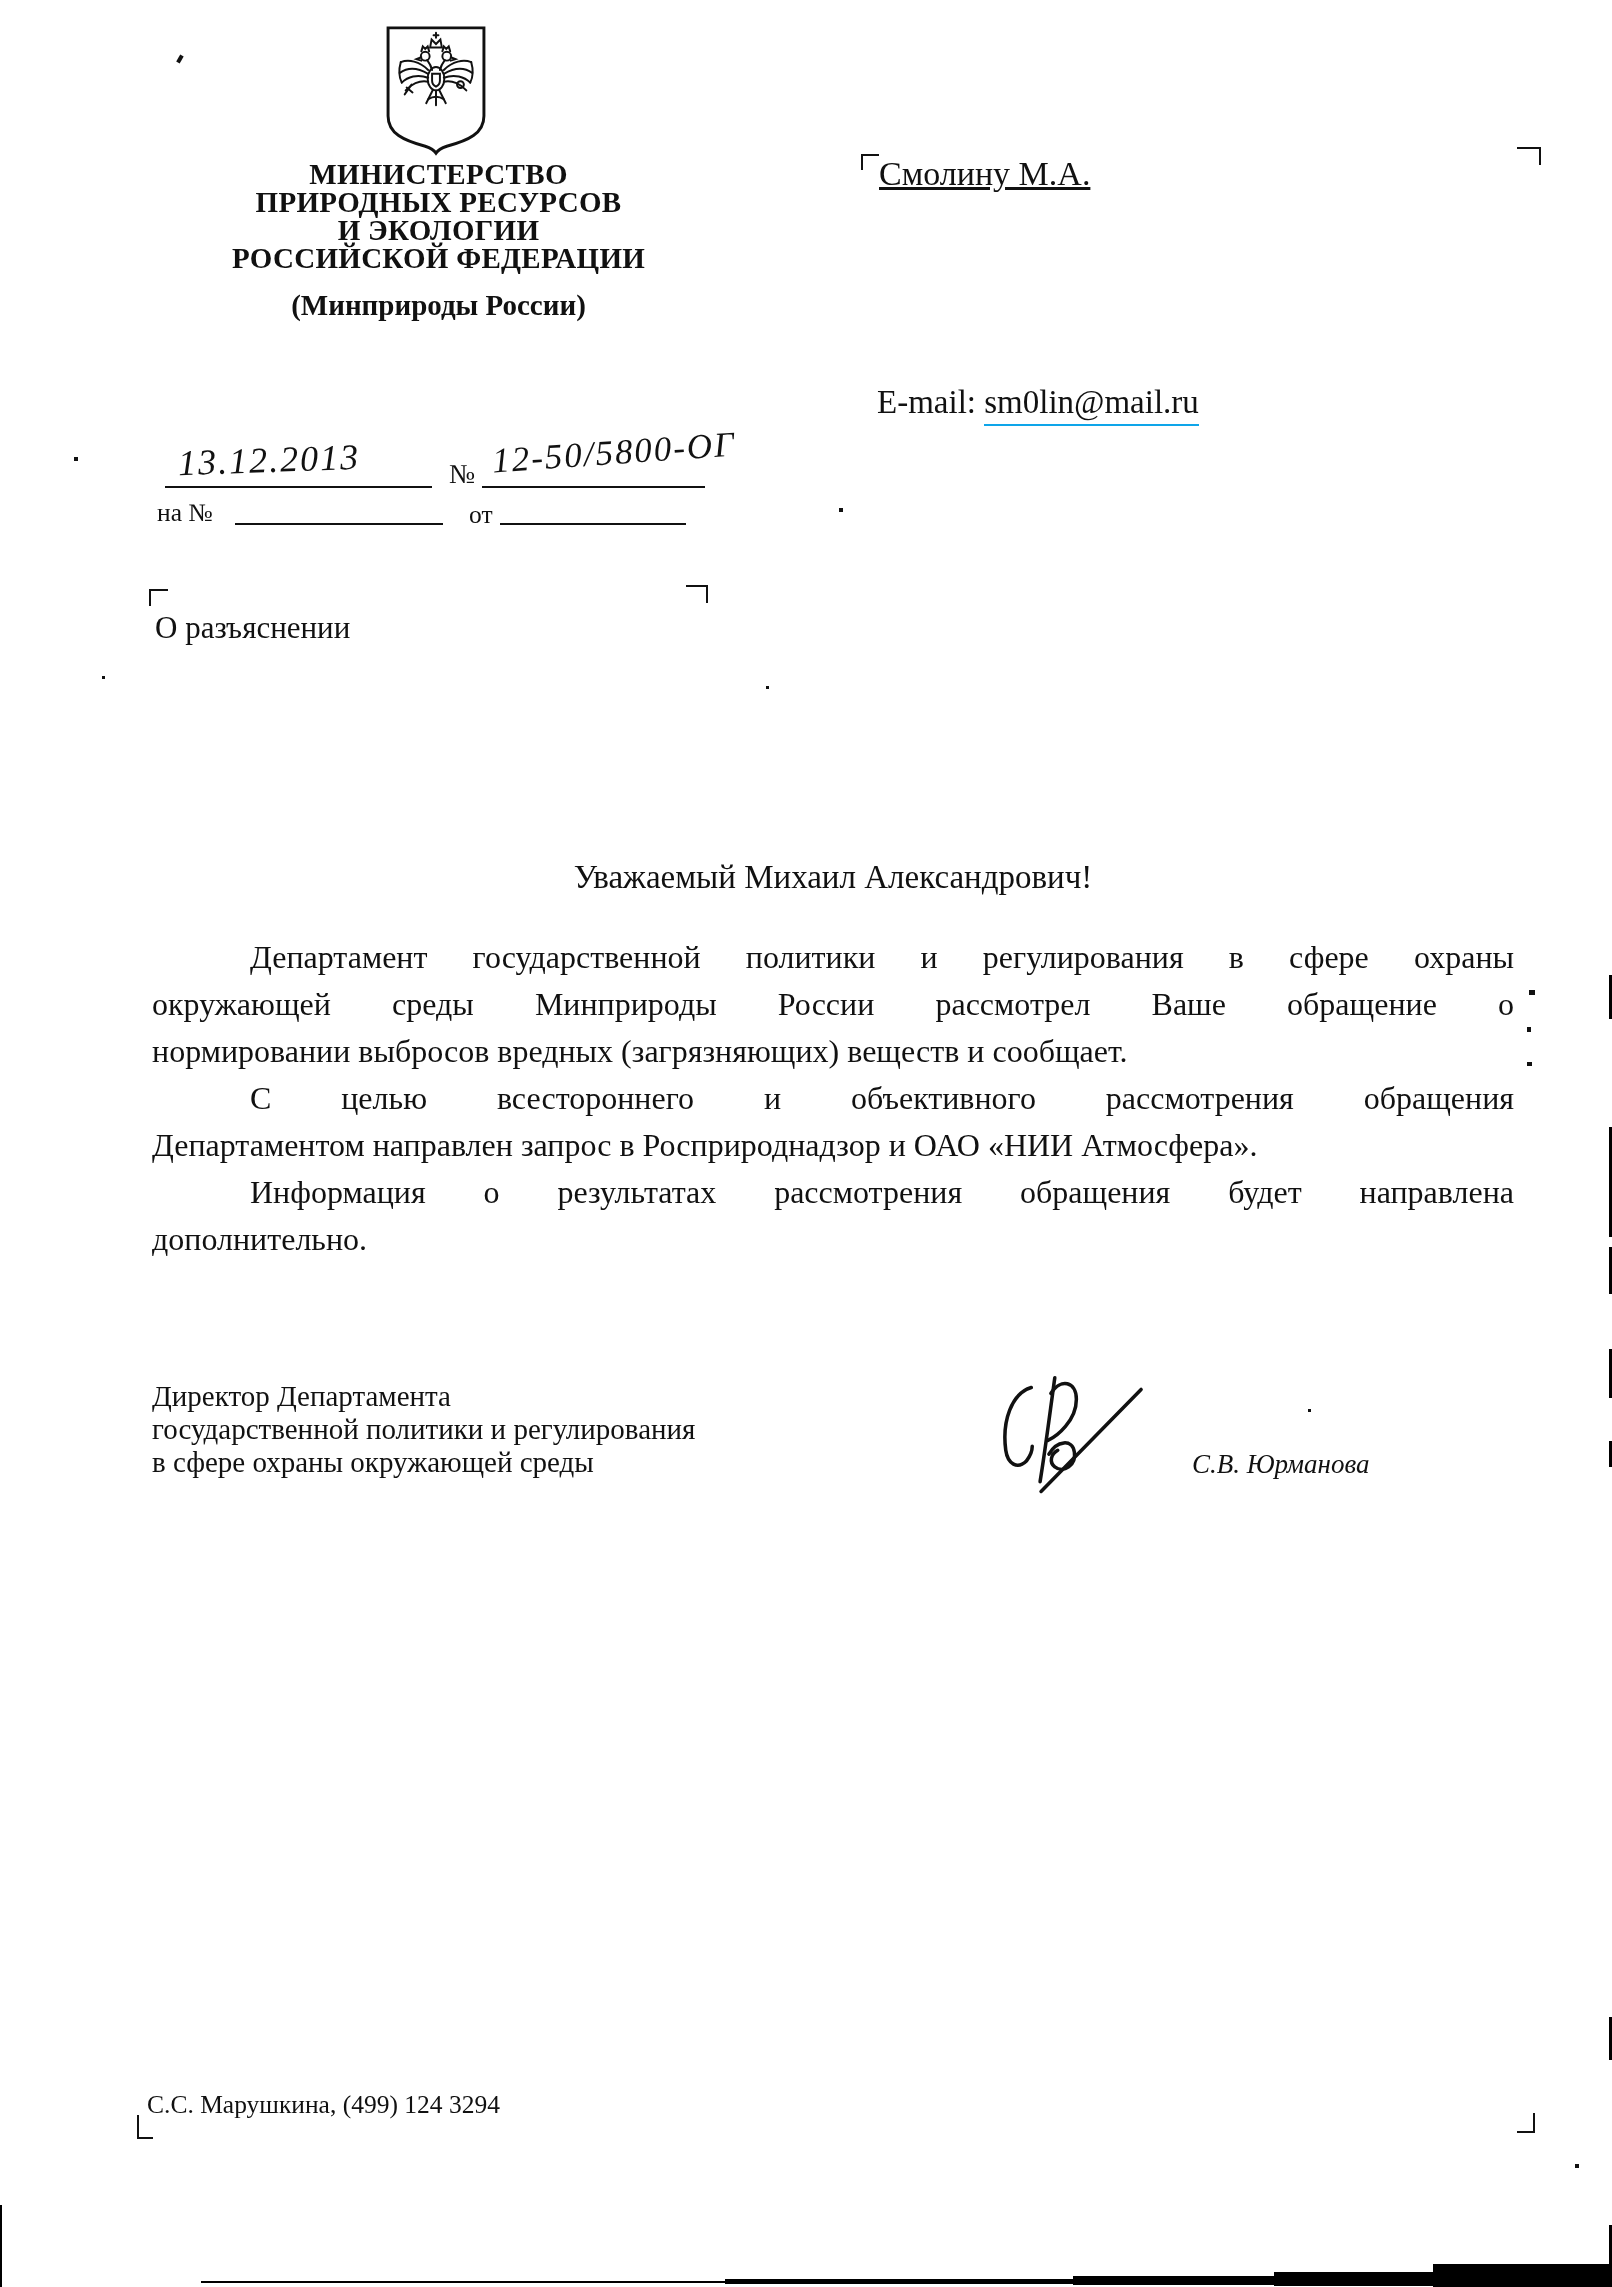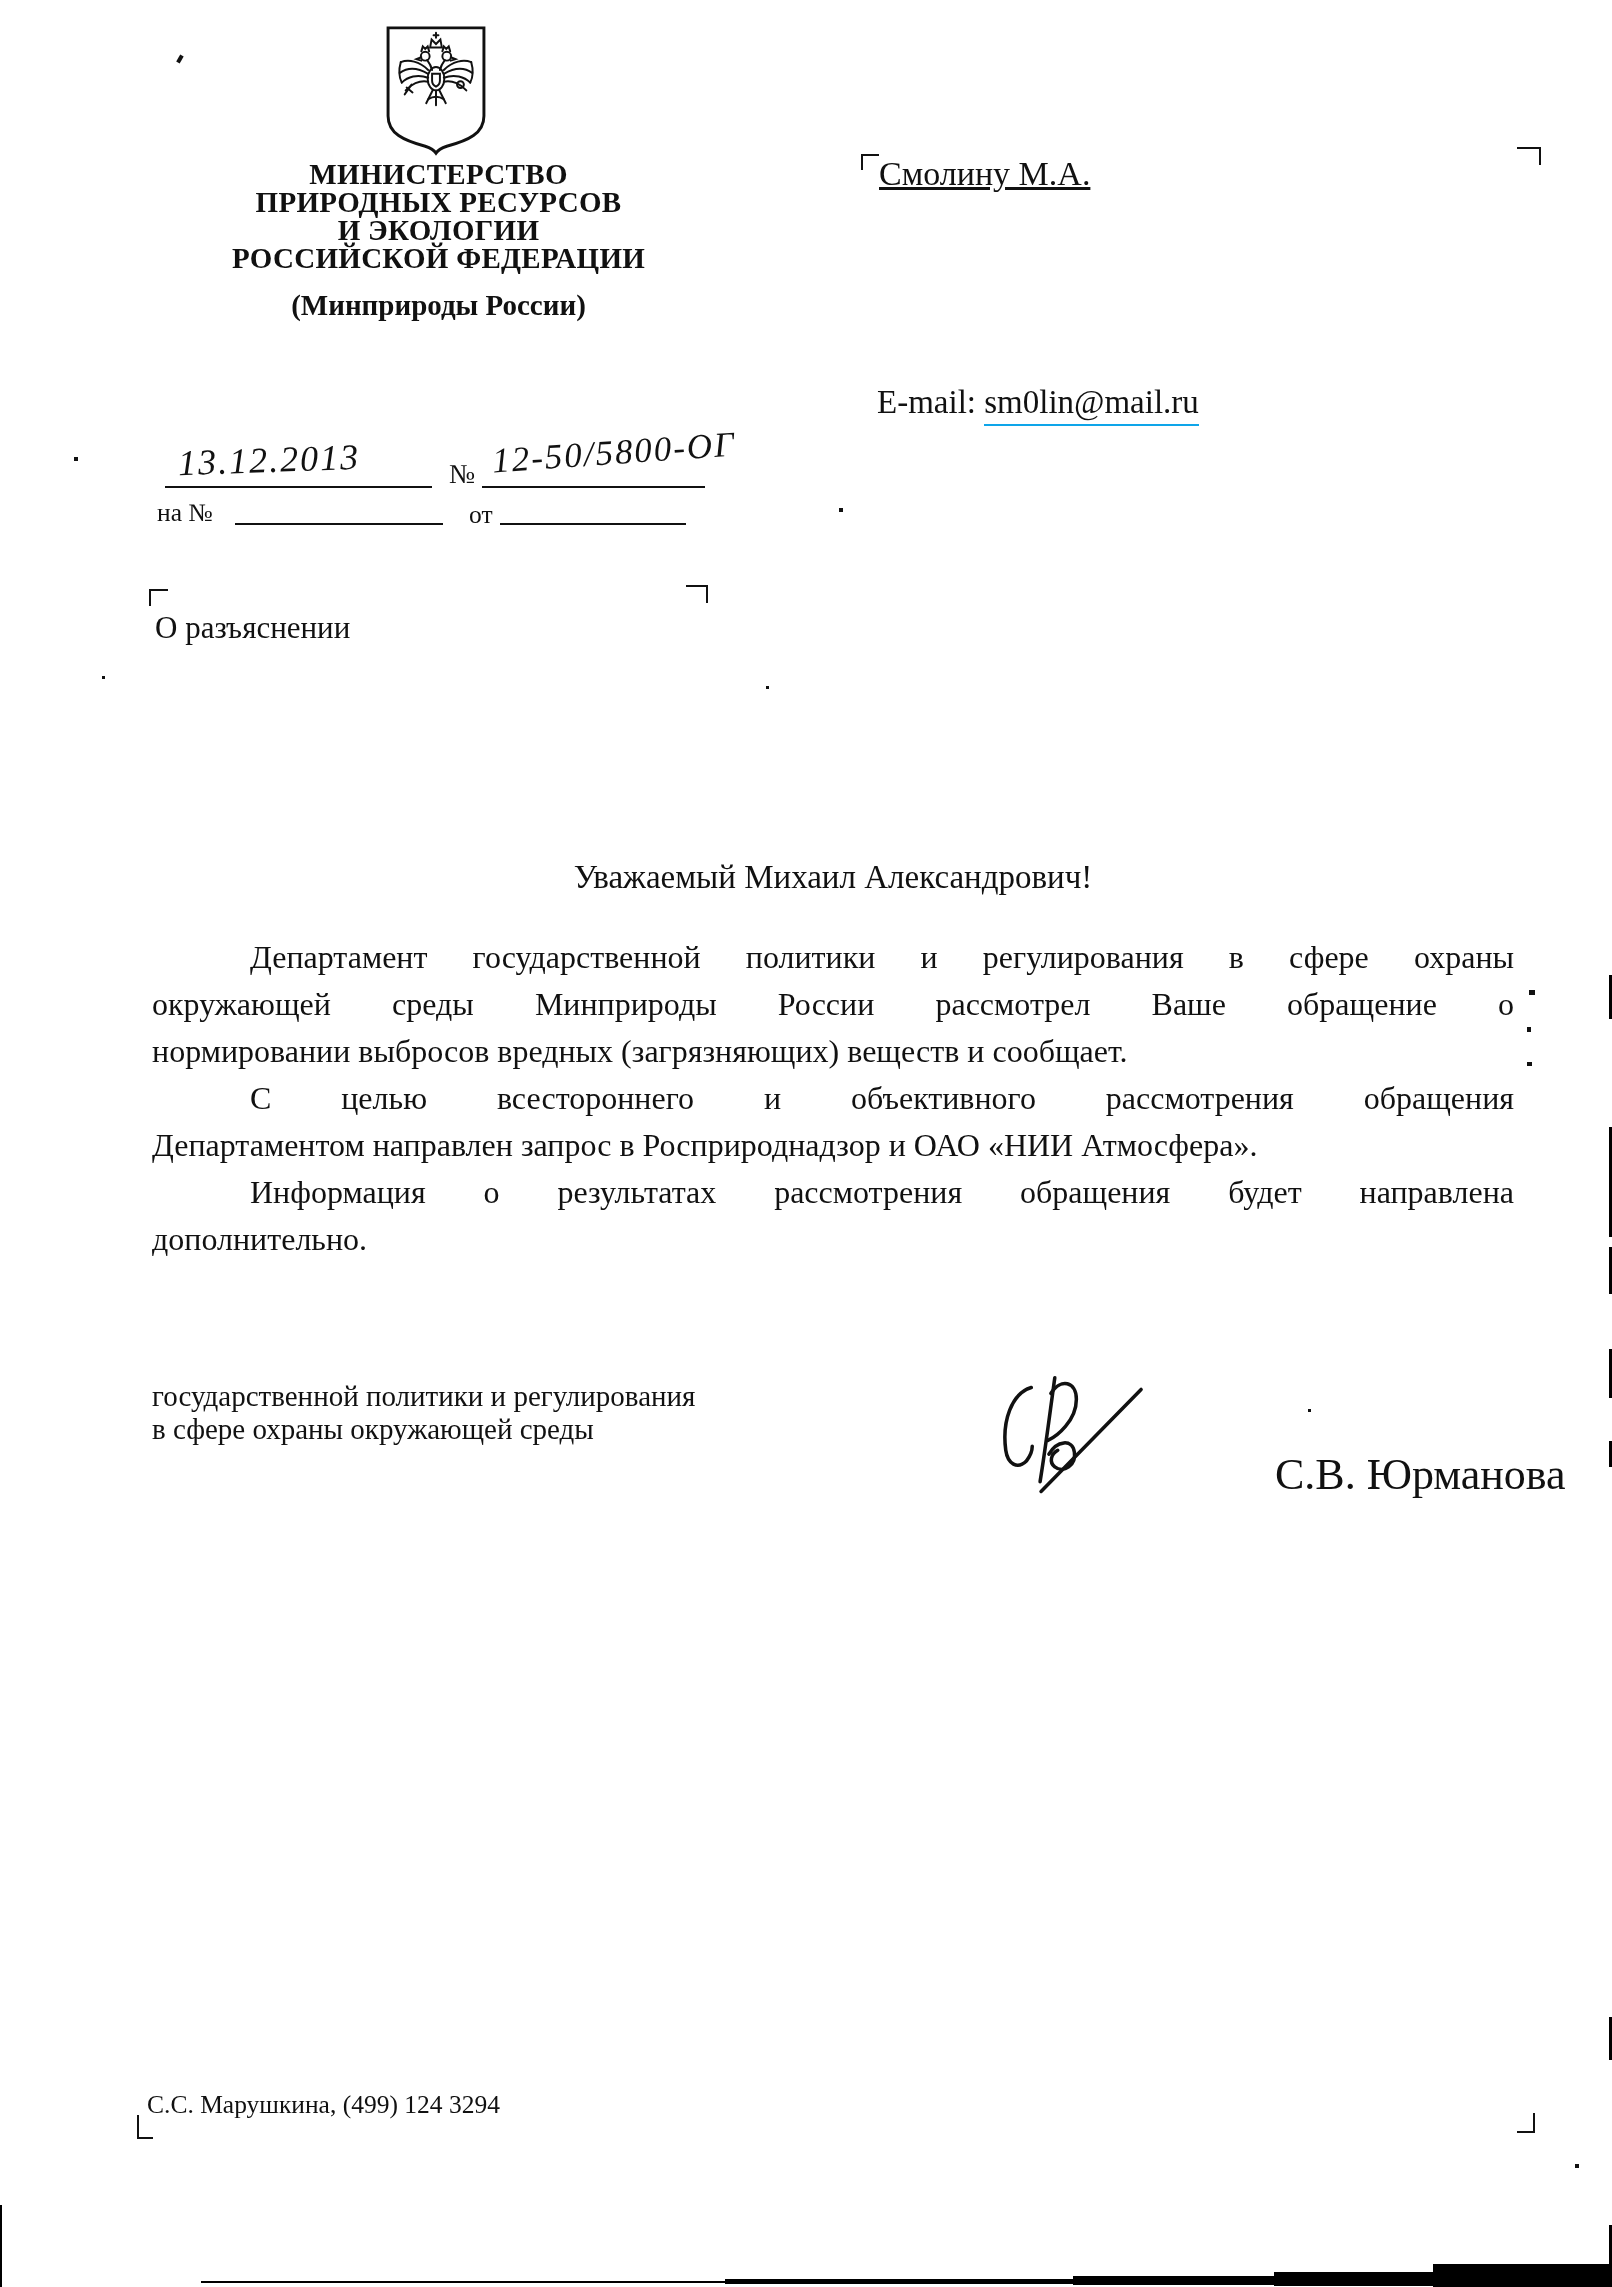--- a/index.html
+++ b/index.html
@@ -34,21 +34,21 @@
   .salutation { left:152px; top:859px; width:1362px; text-align:center; font-size:33px; }
 
   
   .body-block { left:152px; top:934px; width:1362px; font-size:32px; }
   .bline { line-height:47px; height:47px; white-space:nowrap; }
   .bline.jst { white-space:normal; text-align:justify; text-align-last:justify; }
   .bline.ind { text-indent:98px; }
 
   
   .sig-block { left:152px; top:1380px; font-size:29px; line-height:33px; }
-  .sig-name { left:1275px; top:1449px; font-size:44px; }
+  .sig-name { left:1192px; top:1449px; font-size:27px;font-style:italic; }
   .sig-svg { left:992px; top:1362px; }
 
   .footer-line { left:147px; top:2090px; font-size:25.5px; }
 
   
   .corner { position:absolute; width:21.6px; height:17.6px; }
   .c-tl { border-top:2px solid #111; border-left:2px solid #111; }
   .c-tr { border-top:2px solid #111; border-right:2px solid #111; }
   .c-bl { border-bottom:2px solid #111; border-left:2px solid #111; }
   .c-br { border-bottom:2px solid #111; border-right:2px solid #111; }
@@ -134,20 +134,21 @@
     <div class="bline jst ind">Департамент государственной политики и регулирования в сфере охраны</div>
     <div class="bline jst">окружающей среды Минприроды России рассмотрел Ваше обращение о</div>
     <div class="bline">нормировании выбросов вредных (загрязняющих) веществ и сообщает.</div>
     <div class="bline jst ind">С целью всестороннего и объективного рассмотрения обращения</div>
     <div class="bline">Департаментом направлен запрос в Росприроднадзор и ОАО «НИИ Атмосфера».</div>
     <div class="bline jst ind">Информация о результатах рассмотрения обращения будет направлена</div>
     <div class="bline">дополнительно.</div>
   </div>
 
   <div class="abs sig-block">
+    <div>Директор Департамента</div>
     <div>государственной политики и регулирования</div>
     <div>в сфере охраны окружающей среды</div>
   </div>
 
   <div class="abs sig-svg">
     <svg width="206" height="152" viewBox="0 0 210 155">
       <g stroke="#111" fill="none" stroke-width="3.6" stroke-linecap="round">
         <path d="M40,26 C20,32 10,60 14,90 C16,104 26,110 35,101 C39,96 41,90 41,86"></path>
         <path d="M64,16 C59,52 54,92 49,122"></path>
         <path d="M60,32 C70,16 86,20 86,38 C86,60 66,76 57,80"></path>

